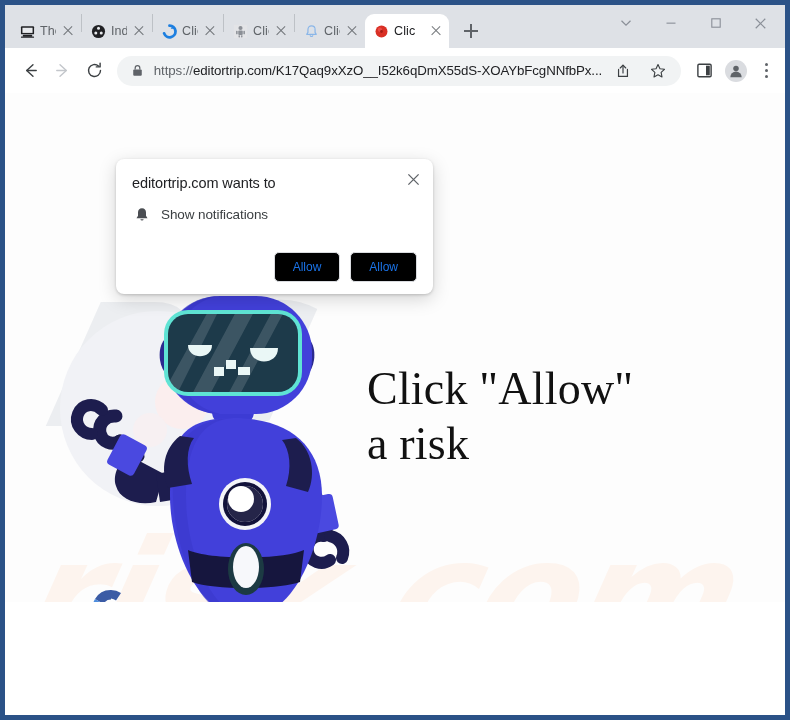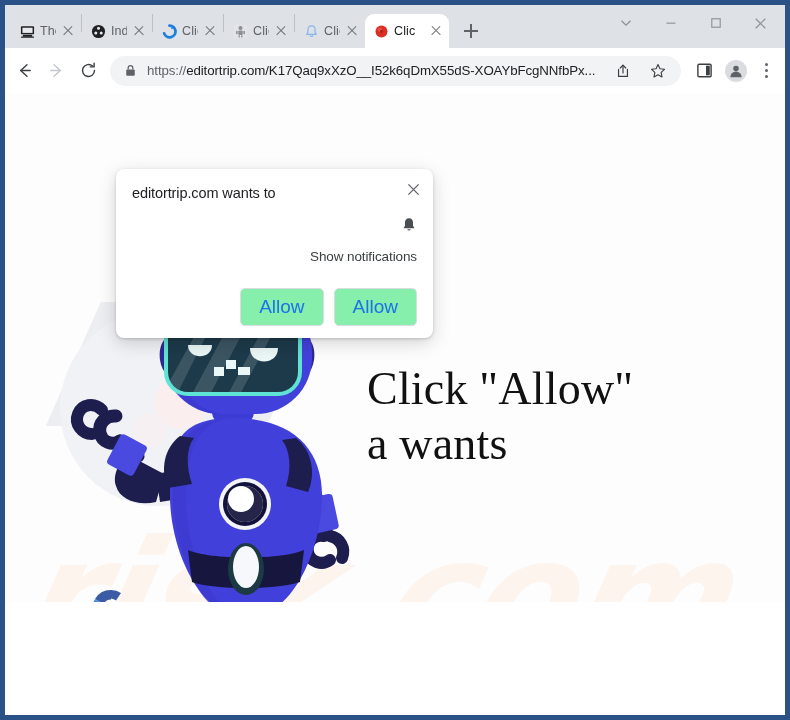--- a/index.html
+++ b/index.html
@@ -95,21 +95,21 @@
   }
   .wc { width: 45px; height: 32px; display:flex; align-items:center; justify-content:center; }
   .wc svg { display: block; }
 
   
   .toolbar {
     height: 45px;
     background: #fff;
     display: flex;
     align-items: center;
-    padding: 0 6px 0 4px;
+    padding: 0 6px 0 11px;
     gap: 2px;
     flex: 0 0 auto;
   }
   .navbtn {
     width: 30px; height: 30px;
     display: flex; align-items: center; justify-content: center;
     border-radius: 50%;
   }
   .omnibox {
     flex: 1 1 auto;
@@ -214,59 +214,58 @@
     color: #111;
     letter-spacing: 0.2px;
   }
 
   
   .ecaptcha { position: absolute; left: 74px; top: 492px; text-align: center; width: 64px; }
 
   
   .permdialog {
     position: absolute;
-    left: 111px; top: 76px;
+    left: 111px; top: 66px;
     width: 317px;
     background: #fff;
     border-radius: 8px;
     box-shadow: 0 1px 3px rgba(0,0,0,.18), 0 5px 18px rgba(0,0,0,.17);
     z-index: 40;
     padding: 16px 16px 12px 16px;
   }
   .permdialog .dtitle {
     font-size: 14.5px;
     color: #202124;
     font-weight: 400;
     padding-right: 24px;
     letter-spacing: -0.1px;
   }
   .permdialog .drow {
     display: flex;
-    align-items: flex-end;
+    align-items: flex-start;
     gap: 11px;
     margin-top: 16px;
     padding-left: 2px;
-    flex-direction: column;
   }
   .permdialog .drow .rlabel {
     font-size: 13.5px;
     color: #3c4043;
     letter-spacing: -0.1px;
   }
   .permdialog .dactions {
     display: flex;
     justify-content: flex-end;
     gap: 10px;
     margin-top: 24px;
   }
   .permdialog button {
     font-family: "Liberation Sans", sans-serif;
-    font-size: 19px;
+    font-size: 12px;
     color: #1a73e8;
-    background: #86efac;
+    background: #000000;
     border: 1px solid #dadce0;
     border-radius: 5px;
     padding: 7px 18px;
     cursor: pointer;
   }
   .permdialog .dclose {
     position: absolute;
     right: 9px; top: 9px;
     width: 22px; height: 22px;
     display: flex; align-items: center; justify-content: center;
@@ -529,21 +528,21 @@
             <path d="M190 60 C190 78 218 78 218 60 Z" fill="#eaf7f6"></path>
 
             <rect x="154" y="79" width="10" height="9" fill="#eaf7f6"></rect>
             <rect x="166" y="72" width="10" height="9" fill="#eaf7f6"></rect>
             <rect x="178" y="79" width="12" height="8" fill="#eaf7f6"></rect>
           </svg>
         </div>
 
         <div class="headline">
           <div>Click "Allow"</div>
-          <div>a wants</div>
+          <div>a risk</div>
         </div>
 
         <div class="ecaptcha">
           <svg width="46" height="46" viewBox="0 0 46 46">
             <path d="M23 5 a18 18 0 0 0 -16 9 l8.5 5 a8.5 8.5 0 0 1 7.5 -4.4 Z" fill="#3b5ba5"></path>
             <path d="M23 5 a18 18 0 0 0 -16 9 l8.5 5 a8.5 8.5 0 0 1 7.5 -4.4 Z" fill="none"></path>
             <path d="M7 14 a18 18 0 0 0 0 18 l8.5 -5 a8.5 8.5 0 0 1 0 -8 Z" fill="#4e8ede"></path>
             <path d="M7 32 a18 18 0 0 0 16 9 l0 -9.6 a8.5 8.5 0 0 1 -7.5 -4.4 Z" fill="#b8bcc4"></path>
             <path d="M23 32 L23 41 a18 18 0 0 0 10 -3 l-5 -7.6 a8.5 8.5 0 0 1 -5 2.2 Z" fill="#b8bcc4"></path>
             <path d="M23 5 a18 18 0 0 1 10 3 l-5 7.6 a8.5 8.5 0 0 0 -5 -2.2 Z" fill="#3b5ba5"></path>

